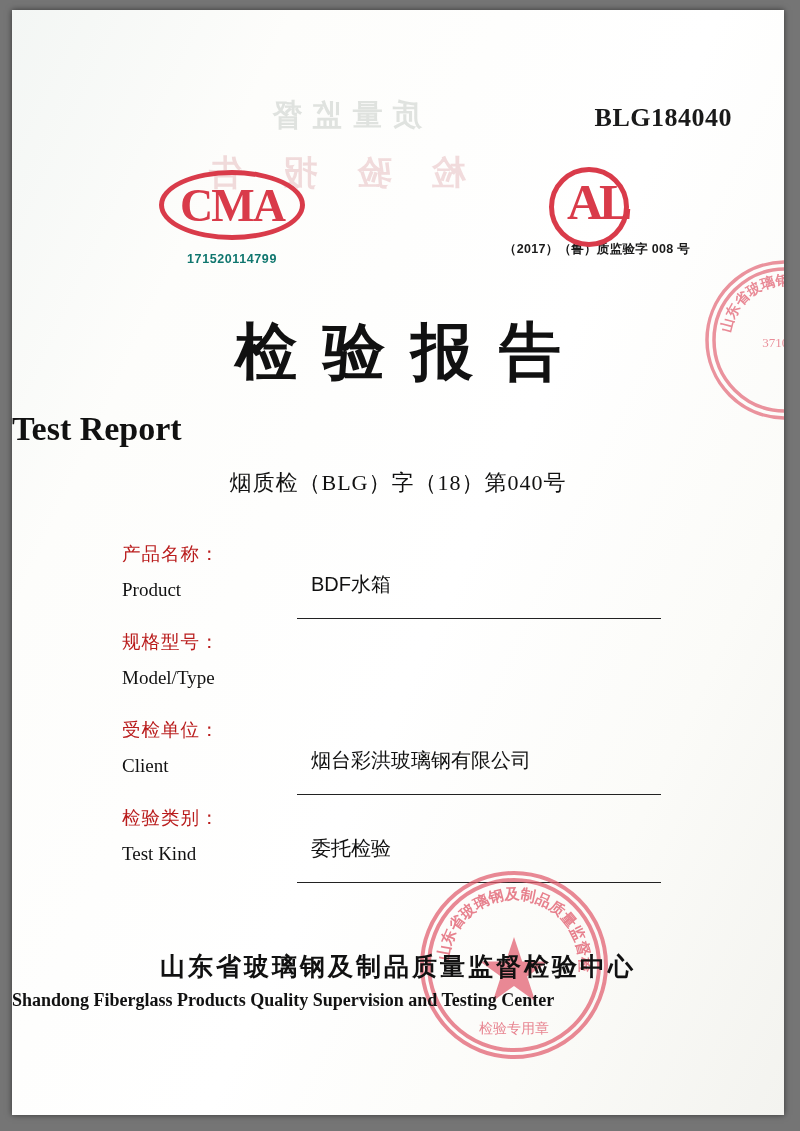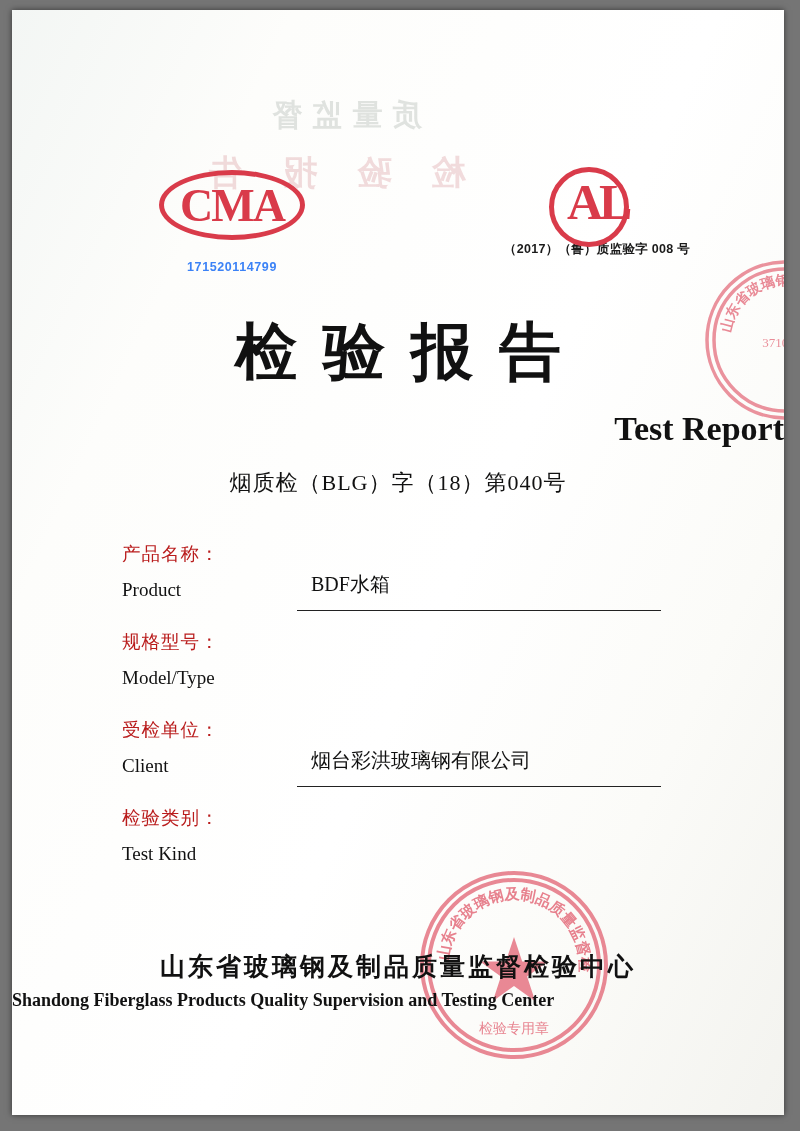--- a/index.html
+++ b/index.html
@@ -106,25 +106,25 @@
     display: flex;
     align-items: center;
     justify-content: center;
     font-family: "Liberation Serif", serif;
     font-weight: bold;
     font-size: 46px;
     color: #d93b4a;
     letter-spacing: -2px;
   }
   .cma-code {
-    margin-top: 20px;
+    margin-top: 12px;
     font-size: 12.5px;
     font-weight: bold;
     letter-spacing: 0.6px;
-    color: #3b82f6;
+    color: #0f766e;
     font-family: "Liberation Sans", sans-serif;
   }
 
   
   .cal-wrap {
     position: absolute;
     left: 470px;
     top: 155px;
     width: 230px;
     text-align: center;
@@ -184,21 +184,21 @@
     letter-spacing: 26px;
     text-indent: 26px;
     color: #111;
     font-family: "Liberation Serif", serif;
   }
   .title-en {
     position: absolute;
     left: 0;
     right: 0;
     top: 400px;
-    text-align: right;
+    text-align: left;
     font-size: 34px;
     font-weight: bold;
     color: #111;
     font-family: "Liberation Serif", serif;
   }
   .doc-no {
     position: absolute;
     left: 0;
     right: 0;
     top: 458px;
@@ -236,24 +236,24 @@
     font-size: 19px;
     color: #111;
     font-family: "Liberation Serif", serif;
   }
   .field-value {
     position: absolute;
     left: 175px;
     top: 36px;
     width: 350px;
     border-bottom: 1.5px solid #222;
-    padding-bottom: 12px;
+    padding-bottom: 20px;
     font-size: 20px;
     color: #111;
-    font-family: Liberation Serif, serif;
+    font-family: Liberation Sans, sans-serif;
     min-height: 26px;
   }
   .field-value.indent {
     padding-left: 14px;
   }
 
   
   .footer-cn {
     position: absolute;
     left: 0;
@@ -301,20 +301,21 @@
 </head>
 <body>
 
 <div id="page">
   <div class="sheet">
     <div class="sheet-inner">
 
       <div class="ghost ghost-1">质量监督</div>
       <div class="ghost ghost-2">检 验 报 告</div>
 
+      <div class="report-no">BLG184040</div>
 
       <div class="cma-wrap">
         <div class="cma-mark">
           <div class="oval"></div>
           <div class="letters">CMA</div>
         </div>
         <div class="cma-code">171520114799</div>
       </div>
 
       <div class="cal-wrap">
@@ -345,20 +346,21 @@
 
         <div class="field-row">
           <div class="field-label-cn">受检单位：</div>
           <div class="field-label-en">Client</div>
           <div class="field-value indent">烟台彩洪玻璃钢有限公司</div>
         </div>
 
         <div class="field-row">
           <div class="field-label-cn">检验类别：</div>
           <div class="field-label-en">Test Kind</div>
+          <div class="field-value indent">委托检验</div>
         </div>
 
       </div>
 
       <div class="seal seal-main">
         <svg viewBox="0 0 200 200" width="200" height="200" aria-hidden="true">
           <g fill="none" stroke="#e05668" stroke-width="4" opacity="0.85">
             <circle cx="100" cy="100" r="92"></circle>
             <circle cx="100" cy="100" r="85"></circle>
           </g>

